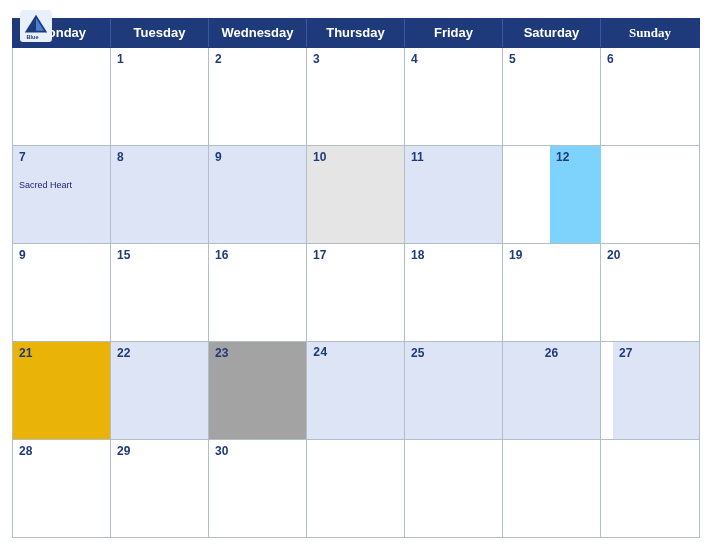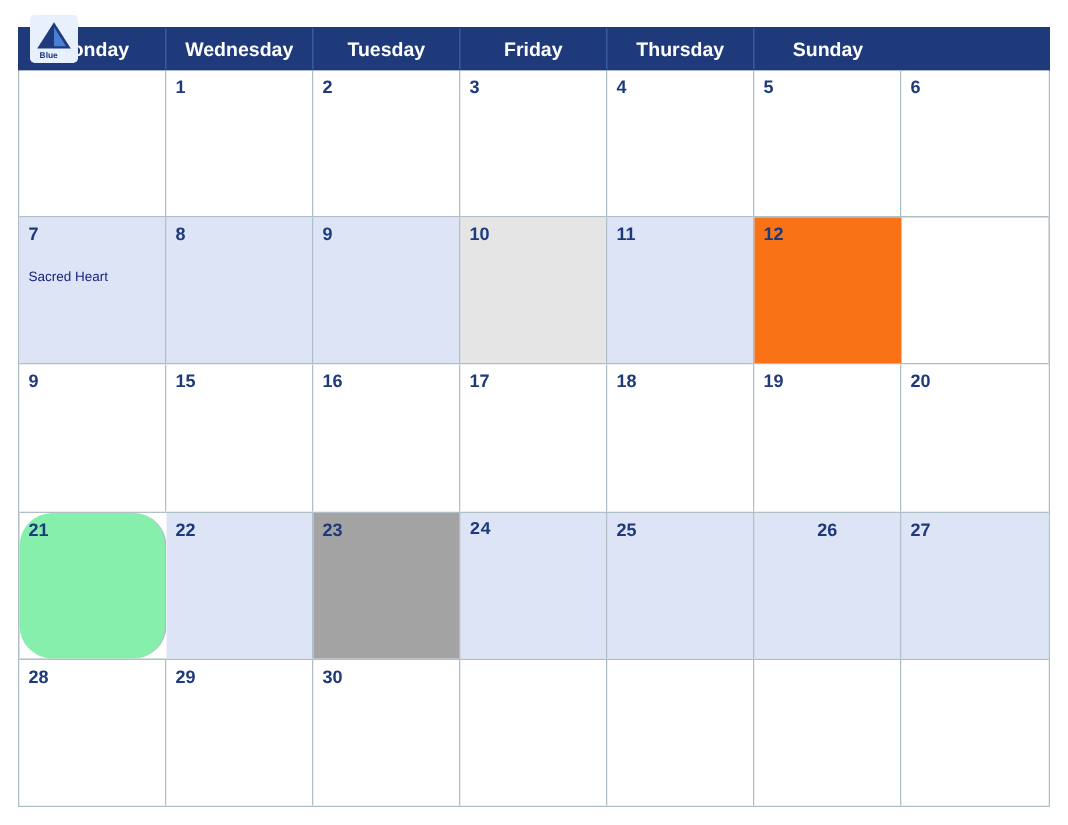--- a/index.html
+++ b/index.html
@@ -70,20 +70,21 @@
     .cal-header-cell {
       color: #fff;
       text-align: center;
       font-size: 13px;
       font-weight: bold;
       padding: 6px 2px;
       border-right: 1px solid #3a5aa0;
     }
     .cal-header-cell:last-child {
       border-right: none;
+      font-family: Liberation Serif, serif;
     }
     .cal-body {
       flex: 1;
       display: flex;
       flex-direction: column;
       border-left: 1px solid #b0bec5;
       border-right: 1px solid #b0bec5;
       border-bottom: 1px solid #b0bec5;
     }
     .cal-week {
@@ -145,24 +146,25 @@
     </div>
 
     <h1 class="month-title"></h1>
 
     <div class="country-label"></div>
   </div>
 
   <div class="calendar">
     <div class="cal-header">
     <div class="cal-header-cell">Monday</div>
+        <div class="cal-header-cell">Tuesday</div>
         <div class="cal-header-cell">Wednesday</div>
-        <div class="cal-header-cell">Tuesday</div>
+        <div class="cal-header-cell">Thursday</div>
         <div class="cal-header-cell">Friday</div>
-        <div class="cal-header-cell">Thursday</div>
+        <div class="cal-header-cell">Saturday</div>
         <div class="cal-header-cell">Sunday</div>
       </div>
     <div class="cal-body">
     <div class="cal-week">
           <div class="cal-cell empty"></div>
           <div class="cal-cell">
             <span class="day-number">1</span>
           </div>
           <div class="cal-cell">
             <span class="day-number">2</span>
@@ -190,21 +192,21 @@
           </div>
           <div class="cal-cell" style="background: rgb(220, 228, 245);">
             <span class="day-number">9</span>
           </div>
           <div class="cal-cell" style="background: #e5e5e5;">
             <span class="day-number">10</span>
           </div>
           <div class="cal-cell" style="background: rgb(220, 228, 245);">
             <span class="day-number">11</span>
           </div>
-          <div class="cal-cell" style="background: #f97316;">
+          <div class="cal-cell" style="background: #7dd3fc; margin-left: 47px;">
             <span class="day-number">12</span>
           </div>
         </div>
         <div class="cal-week">
           <div class="cal-cell">
             <span class="day-number">9</span>
           </div>
           <div class="cal-cell">
             <span class="day-number">15</span>
           </div>
@@ -218,39 +220,39 @@
             <span class="day-number">18</span>
           </div>
           <div class="cal-cell">
             <span class="day-number">19</span>
           </div>
           <div class="cal-cell">
             <span class="day-number">20</span>
           </div>
         </div>
         <div class="cal-week row-alt">
-          <div class="cal-cell" style="background: #86efac; border-radius: 22px;">
+          <div class="cal-cell" style="background: #eab308;">
             <span class="day-number">21</span>
           </div>
           <div class="cal-cell" style="background: rgb(220, 228, 245);">
             <span class="day-number">22</span>
           </div>
           <div class="cal-cell" style="background: #a3a3a3;">
             <span class="day-number">23</span>
           </div>
           <div class="cal-cell" style="background: rgb(220, 228, 245); font-family: Liberation Mono, monospace;">
             <span class="day-number">24</span>
           </div>
           <div class="cal-cell" style="background: rgb(220, 228, 245);">
             <span class="day-number">25</span>
           </div>
           <div class="cal-cell" style="background: rgb(220, 228, 245); text-align: center;">
             <span class="day-number">26</span>
           </div>
-          <div class="cal-cell" style="background: rgb(220, 228, 245);">
+          <div class="cal-cell" style="background: rgb(220, 228, 245); margin-left: 12px;">
             <span class="day-number">27</span>
           </div>
         </div>
         <div class="cal-week">
           <div class="cal-cell">
             <span class="day-number">28</span>
           </div>
           <div class="cal-cell">
             <span class="day-number">29</span>
           </div>

